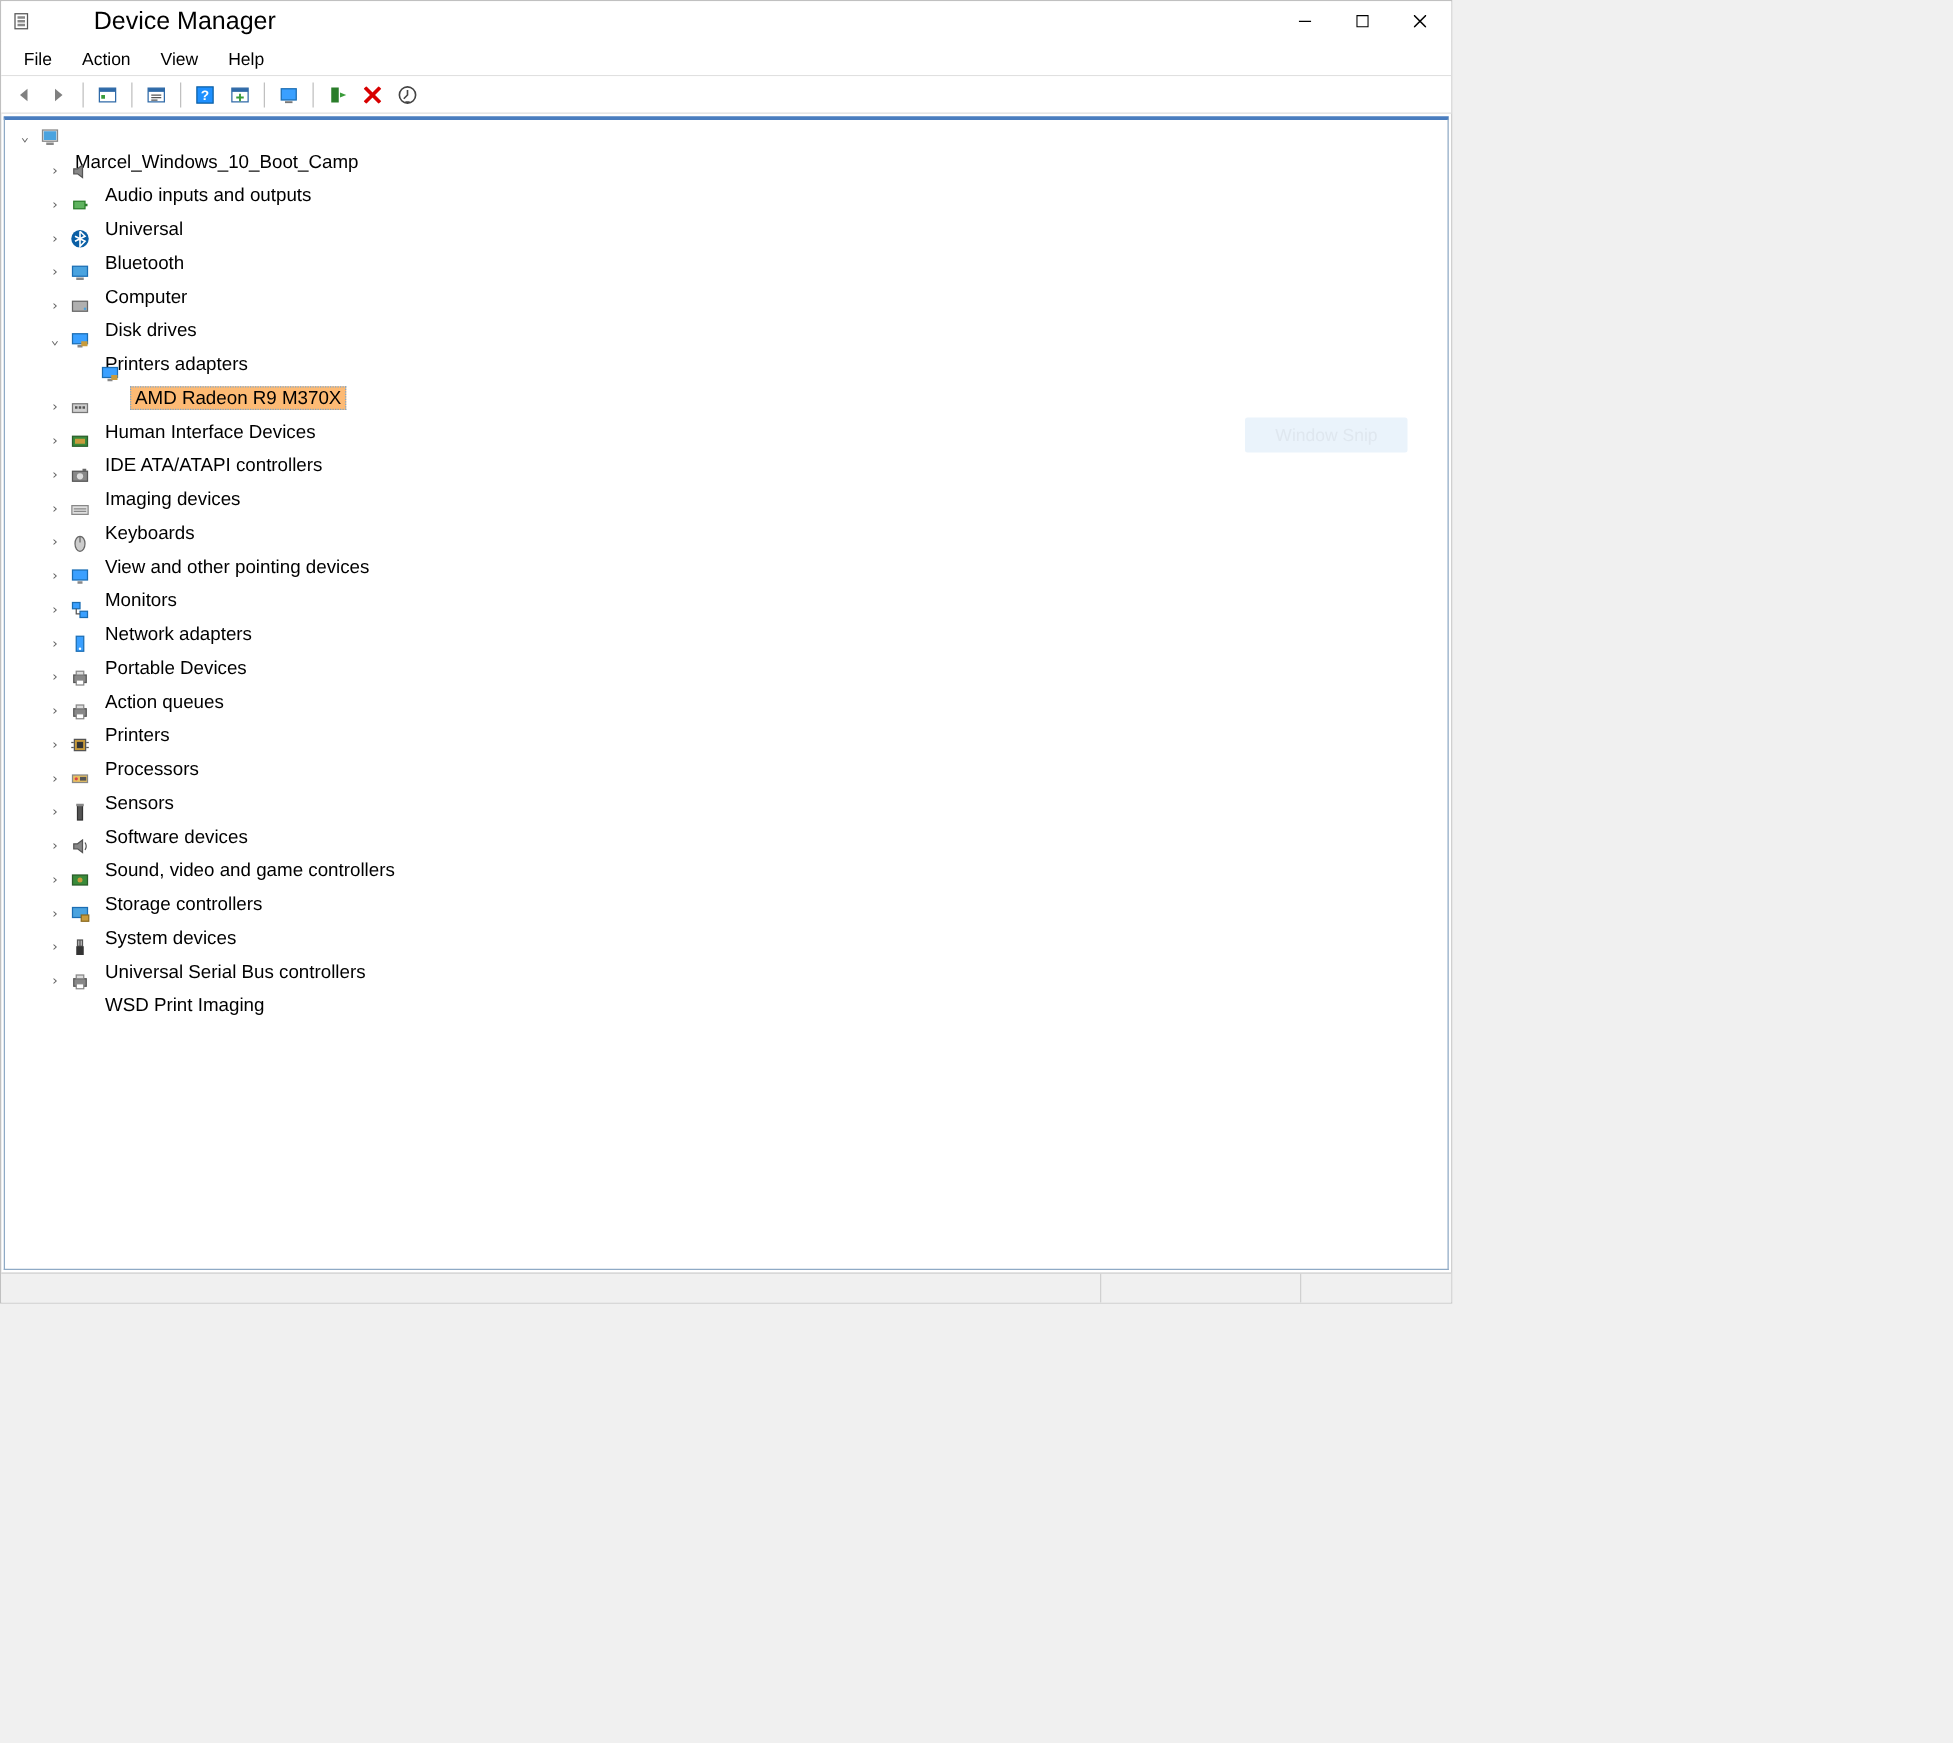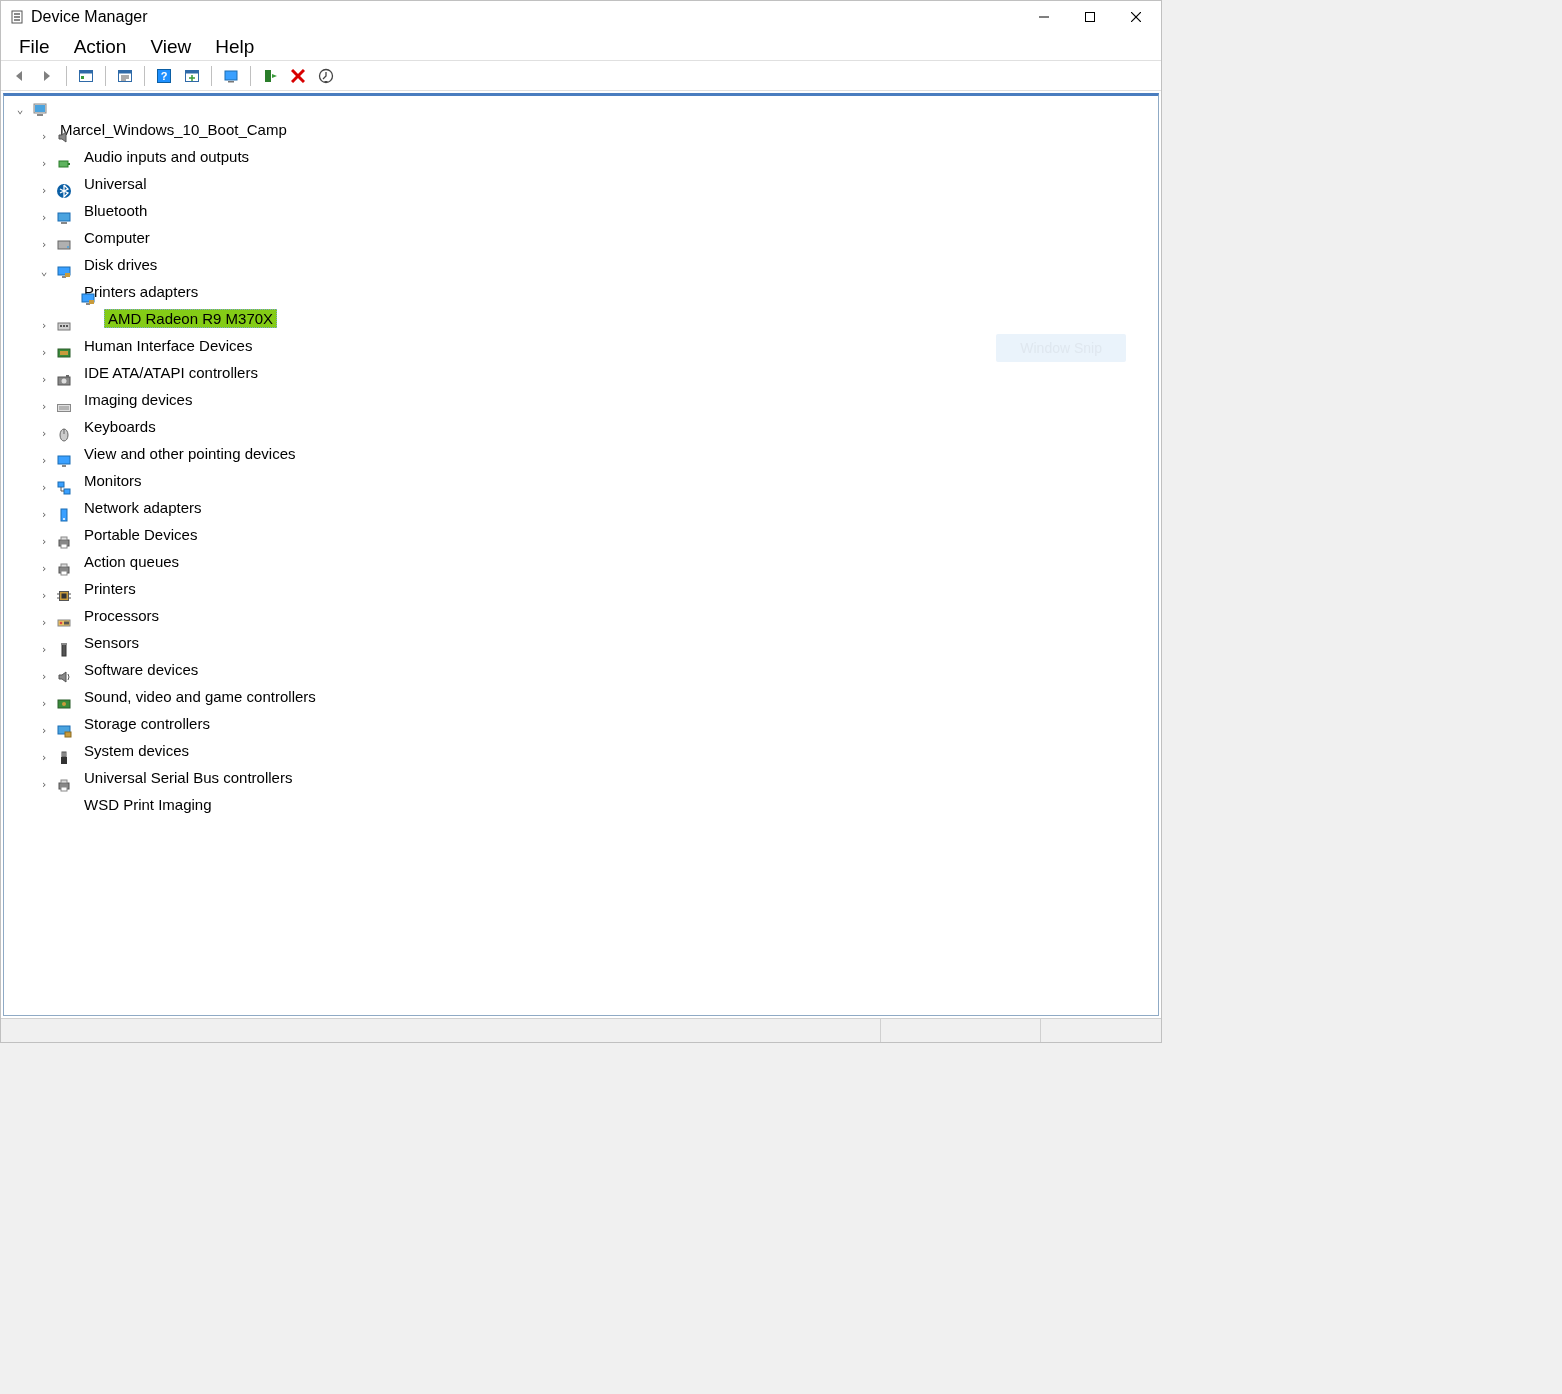--- a/index.html
+++ b/index.html
@@ -27,42 +27,43 @@
       background: #fff;
     }
     .title-icon {
       width: 16px; height: 16px;
       margin: 0 6px;
       display: inline-flex;
       align-items: center; justify-content: center;
     }
     .title-text {
       flex: 1;
-      font-size: 16px;
+      font-size: 20px;
       color: #000;
+      margin-left: 44px;
     }
     .title-controls {
       display: flex;
     }
     .title-btn {
       width: 46px; height: 32px;
       display: flex;
       align-items: center; justify-content: center;
       font-size: 14px;
       cursor: pointer;
     }
 
     .menu-bar {
       display: flex;
       align-items: center;
       height: 28px;
       padding: 0 6px;
       background: #fff;
       border-bottom: 1px solid #e0e0e0;
-      font-size: 19px;
+      font-size: 14px;
     }
     .menu-item {
       padding: 4px 12px;
       cursor: default;
     }
 
     .toolbar {
       display: flex;
       align-items: center;
       height: 30px;
@@ -95,21 +96,21 @@
     }
     .tree-row {
       display: flex;
       align-items: center;
       height: 27px;
       padding: 0 6px;
       cursor: default;
       white-space: nowrap;
     }
     .tree-row.selected .tree-label {
-      background: #84cc16;
+      background: #fdba74;
       border: 1px dotted #7aa7d0;
       padding: 0 3px;
     }
     .expander {
       width: 20px;
       text-align: center;
       color: #606060;
       font-size: 11px;
       cursor: pointer;
       display: inline-block;

